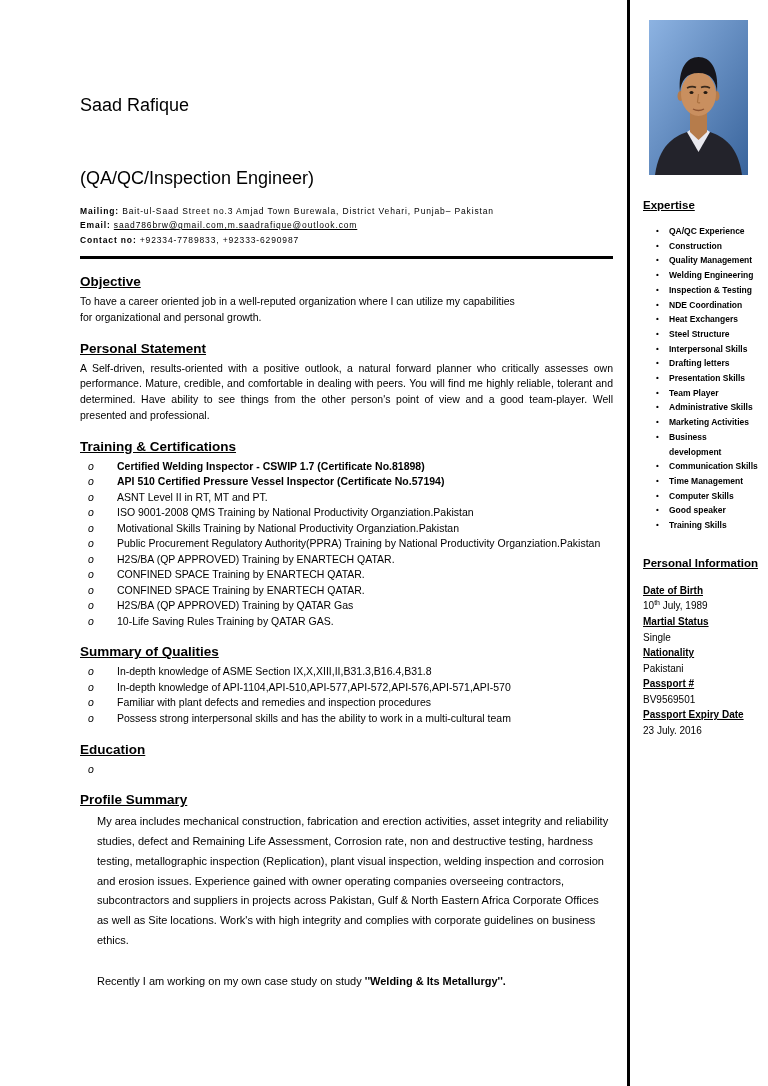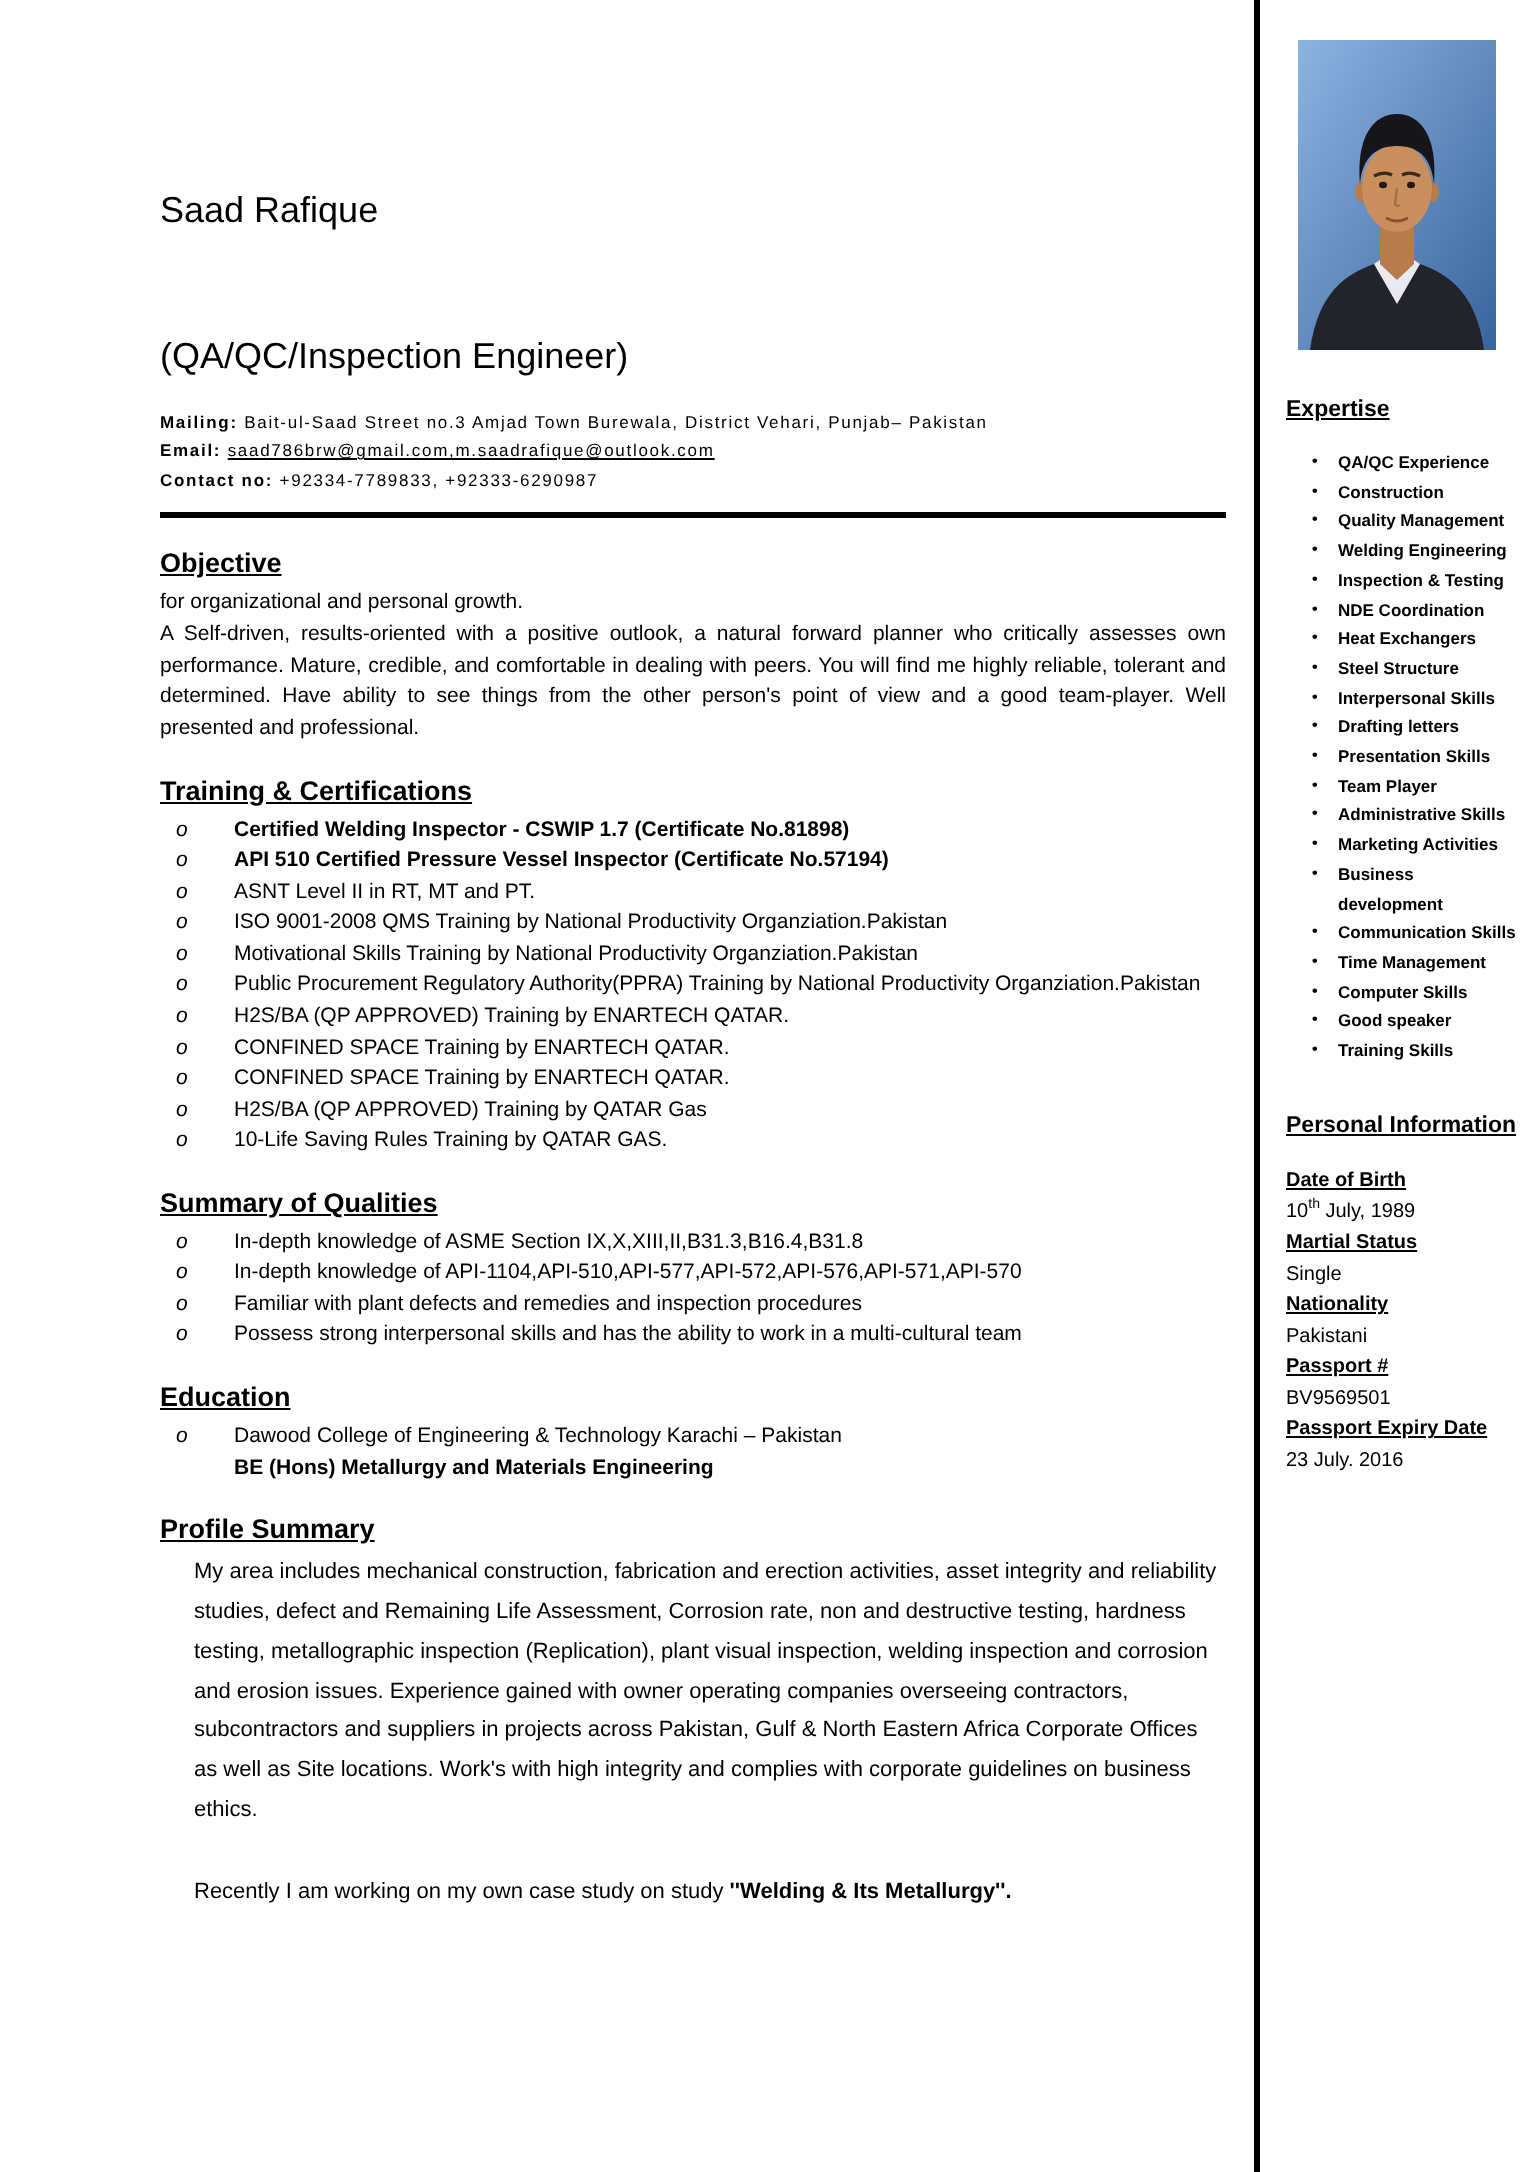--- a/index.html
+++ b/index.html
@@ -64,23 +64,25 @@
       <div>
         <span class="lbl">Contact no:</span>
         <span>+92334-7789833, +92333-6290987</span>
       </div>
     </div>
 
     <hr class="rule">
 
     <h2 class="sec-h">Objective</h2>
     <div class="body-text">
+      <div>To have a career oriented job in a well-reputed organization where I can utilize my capabilities</div>
       <div>for organizational and personal growth.</div>
     </div>
 
+    <h2 class="sec-h">Personal Statement</h2>
     <p class="body-text justify">A Self-driven, results-oriented with a positive outlook, a natural forward planner who critically assesses own performance. Mature, credible, and comfortable in dealing with peers. You will find me highly reliable, tolerant and determined.  Have ability to see things from the other person's point of view and a good team-player. Well presented and professional.</p>
 
     <h2 class="sec-h">Training &amp; Certifications</h2>
     <ul class="o-list">
 
         <li class="o-row bold">
           <span class="o-mark">o</span>
           <span class="o-txt">Certified Welding Inspector - CSWIP 1.7 (Certificate No.81898)</span>
         </li>
 
@@ -155,24 +157,20 @@
 
         <li class="o-row">
           <span class="o-mark">o</span>
           <span class="o-txt">Possess strong interpersonal skills and has the ability to work in a multi-cultural team</span>
         </li>
       </ul>
 
     <h2 class="sec-h">Education</h2>
     <div class="edu-block">
       <span class="o-mark">o</span>
-      <div>
-        <div>Dawood College of Engineering &amp; Technology Karachi – Pakistan</div>
-        <div class="edu-line2">BE (Hons) Metallurgy and Materials Engineering</div>
-      </div>
     </div>
 
     <h2 class="sec-h">Profile Summary</h2>
     <div class="profile">
       <p>My area includes mechanical construction, fabrication and erection activities, asset integrity and reliability studies, defect and Remaining Life Assessment, Corrosion rate, non and destructive testing, hardness testing, metallographic inspection (Replication), plant visual inspection, welding inspection and corrosion and erosion issues. Experience gained with owner operating companies overseeing contractors, subcontractors and suppliers in projects across Pakistan, Gulf &amp; North Eastern Africa Corporate Offices as well as Site locations. Work's with high integrity and complies with corporate guidelines on business ethics.</p>
       <p><span>Recently I am working on my own case study on study </span><strong>''Welding &amp; Its Metallurgy''.</strong></p>
     </div>
   </div>
 
   <div class="divider"></div>

